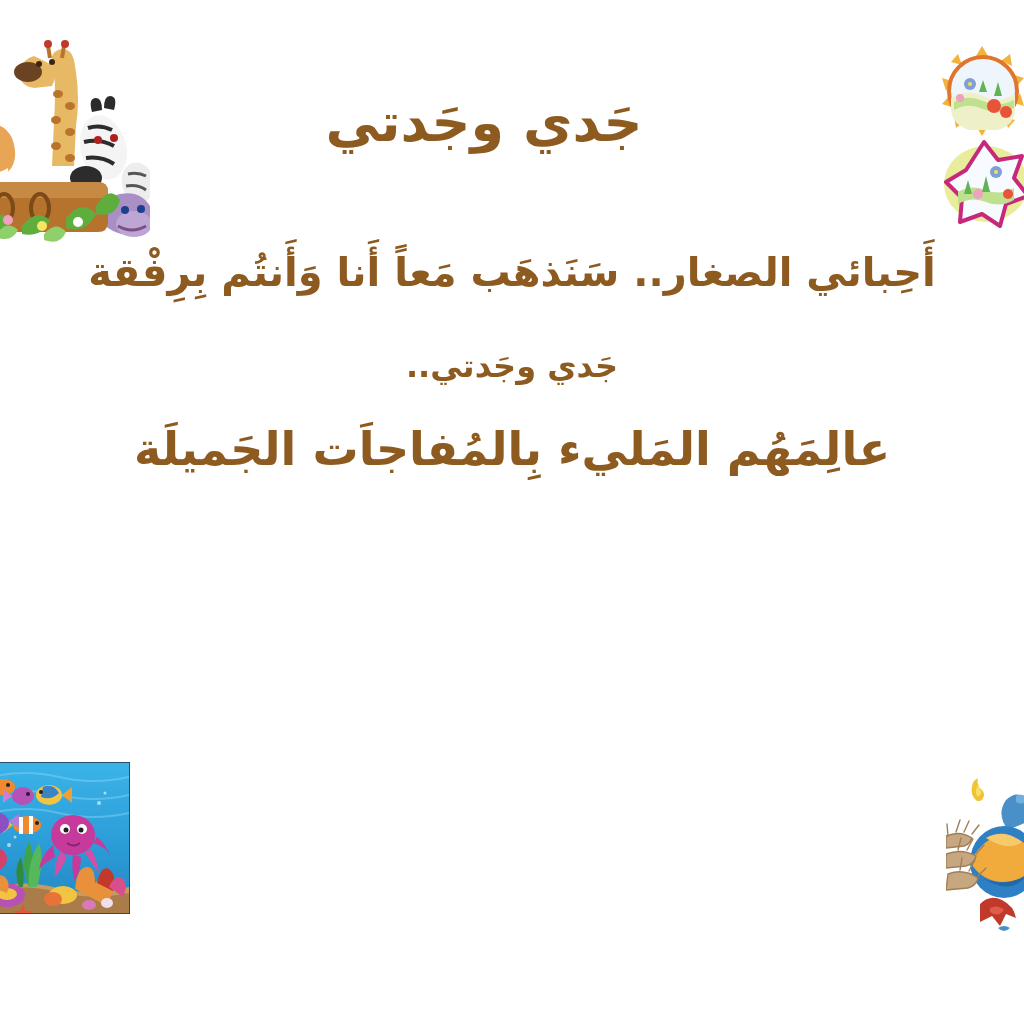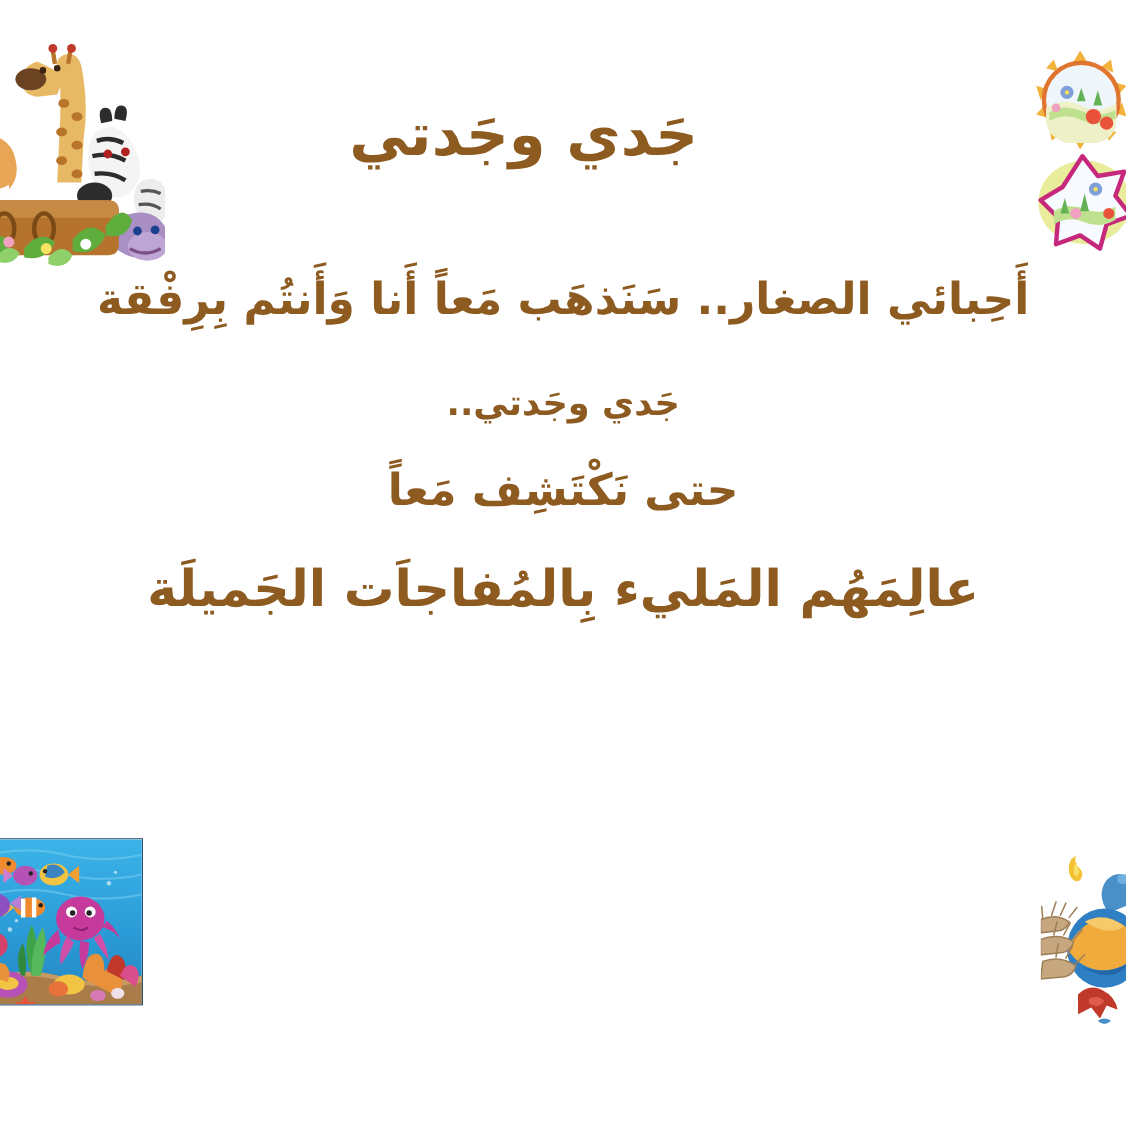--- a/index.html
+++ b/index.html
@@ -18,21 +18,21 @@
     width: 1024px;
     height: 1024px;
     background: #ffffff;
     overflow: hidden;
   }
 
   
   .title {
     position: absolute;
     top: 92px;
-    left: 0;
+    left: 8px;
     width: 952px;
     text-align: center;
     direction: rtl;
     color: #8d5a20;
     font-size: 54px;
     font-weight: 700;
     line-height: 1.15;
     letter-spacing: 0px;
     white-space: nowrap;
   }
@@ -328,17 +328,16 @@
 
       <path d="M52 150 q6 -4 12 0 q-6 6 -12 0 z" fill="#4a90c8"></path>
     </svg>
   </div>
 
   <div class="title">جَدي وجَدتي</div>
 
   <div class="body-text">
     <span class="body-line line-1">أَحِبائي الصغار.. سَنَذهَب مَعاً أَنا وَأَنتُم بِرِفْقة</span>
     <span class="body-line line-2">جَدي وجَدتي..</span>
-    <span class="body-line line-3">حتى نَكْتَشِف مَعاً</span>
     <span class="body-line line-4">عالِمَهُم المَليء بِالمُفاجاَت الجَميلَة</span>
   </div>
 
 </div>
 
 </body></html>

